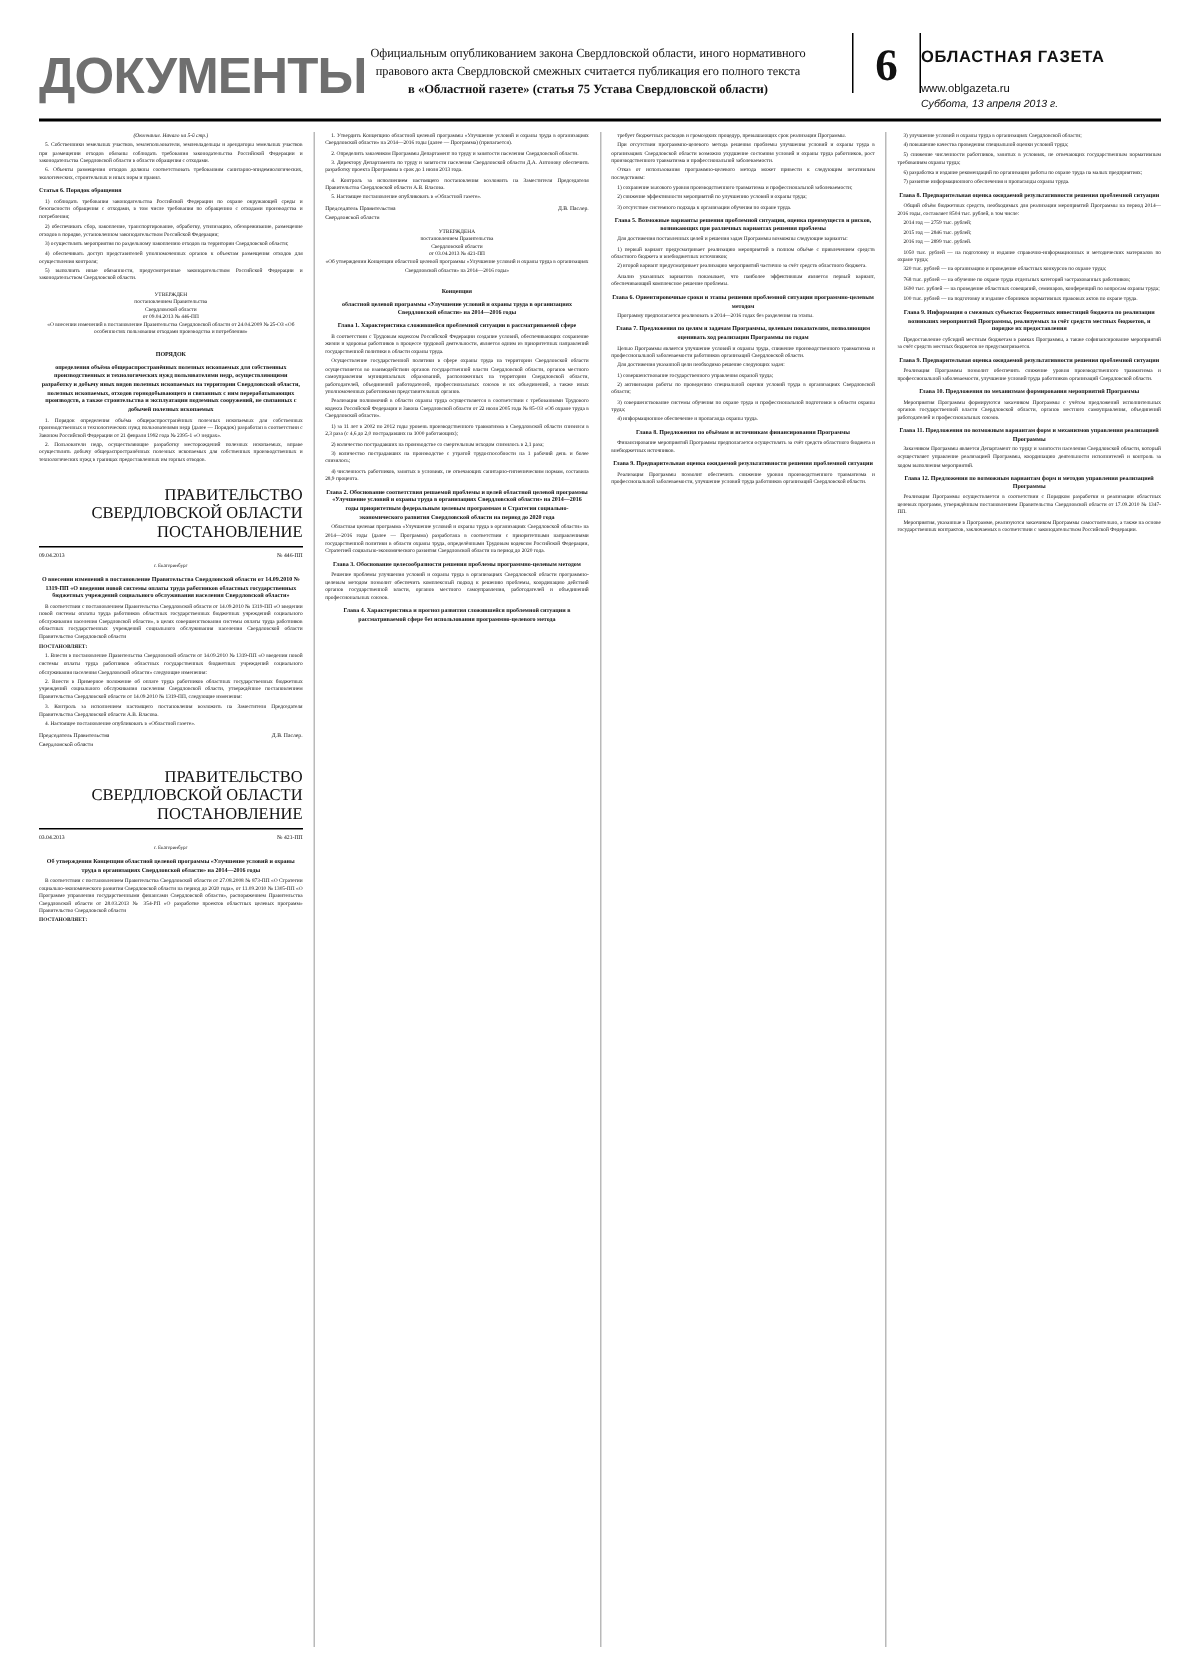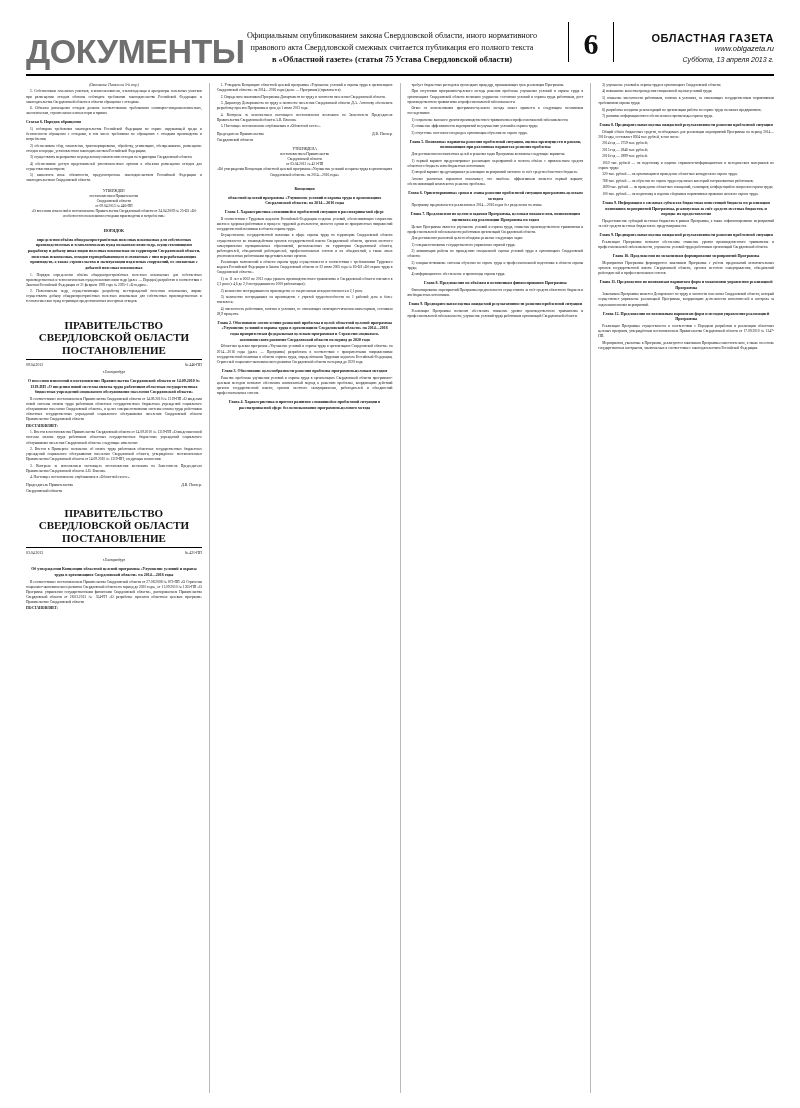--- a/index.html
+++ b/index.html
@@ -5,43 +5,43 @@
   html,body{margin:0;padding:0;background:#fff;}
   body{width:800px;height:1108px;font-family:"Liberation Serif",serif;color:#111;}
   .page{width:800px;height:1108px;box-sizing:border-box;padding:22px 26px 18px 26px;position:relative;background:#fff;}
 
   
   .masthead{display:flex;align-items:flex-start;border-bottom:2px solid #000;padding-bottom:6px;}
   .mast-title{font-family:"Liberation Sans",sans-serif;font-weight:bold;font-size:34px;letter-spacing:-0.5px;color:#6f6f6f;line-height:1;padding-top:12px;width:190px;}
   .mast-mid{flex:1;text-align:center;font-family:Liberation Serif, serif;font-size:8.2px;line-height:1.45;padding:8px 10px 0 10px;}
   .mast-mid b{font-size:8.4px;}
   .mast-num{width:44px;text-align:center;font-family:"Liberation Serif",serif;font-size:30px;font-weight:bold;border-left:1px solid #000;border-right:1px solid #000;line-height:1.2;padding-top:4px;}
-  .mast-right{width:160px;text-align:right;font-family:"Liberation Sans",sans-serif;padding-top:10px;}
+  .mast-right{width:160px;text-align:left;font-family:"Liberation Sans",sans-serif;padding-top:10px;}
   .mast-right .og{font-size:11px;font-weight:bold;letter-spacing:0.5px;}
-  .mast-right .url{font-size:7.5px;margin-top:0;font-style:italic;}
+  .mast-right .url{font-size:7.5px;margin-top:10px;}
   .mast-right .date{font-size:7px;font-style:italic;margin-top:3px;}
 
   
   .cols{display:flex;margin-top:7px;height:1010px;}
   .col{width:179px;padding:0 7px;font-size:3.6px;line-height:1.42;text-align:justify;overflow:hidden;position:relative;}
   .col + .col{border-left:0.5px solid #b9b9b9;}
   .col:first-child{padding-left:0;}
   .col:last-child{padding-right:0;}
 
   p{margin:0 0 1.4px 0;text-indent:4px;}
   .noind{text-indent:0;}
   .ctr{text-align:center;text-indent:0;}
   .b{font-weight:bold;}
   .i{font-style:italic;}
   .sp{height:4px;}
   .sp2{height:7px;}
 
   .hd{font-weight:bold;text-align:center;text-indent:0;margin:3px 0 2px 0;font-size:4px;}
   .hd-l{font-weight:bold;text-indent:0;margin:3px 0 2px 0;font-size:4px;}
-  .bigtitle{font-family:"Liberation Serif",serif;font-weight:bold;text-align:center;font-size:11px;line-height:1.12;text-indent:0;margin:6px 0 3px 0;}
+  .bigtitle{font-family:"Liberation Serif",serif;font-weight:normal;text-align:right;font-size:11px;line-height:1.12;text-indent:0;margin:6px 0 3px 0;}
   .rule{border-top:0.5px solid #000;margin:3px 0;}
   .tiny{font-size:3.4px;line-height:1.4;}
   .docdate{display:flex;justify-content:space-between;font-size:3.8px;margin:2px 0;}
   .sign{display:flex;justify-content:space-between;font-size:3.8px;margin-top:3px;}
 </style>
 </head>
 <body>
 
 <div class="page">
 

